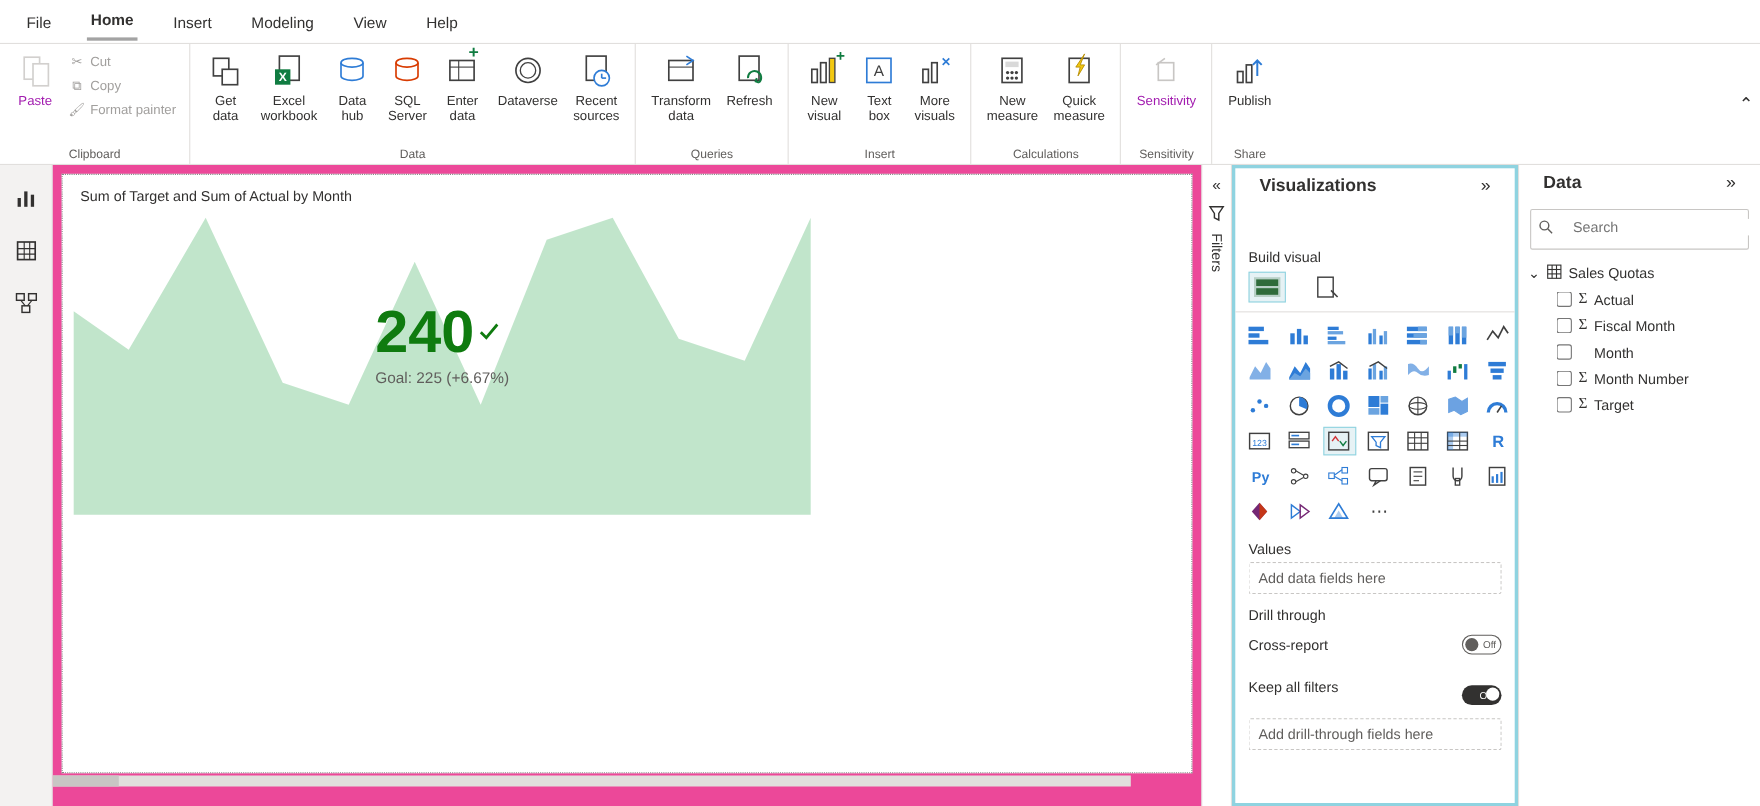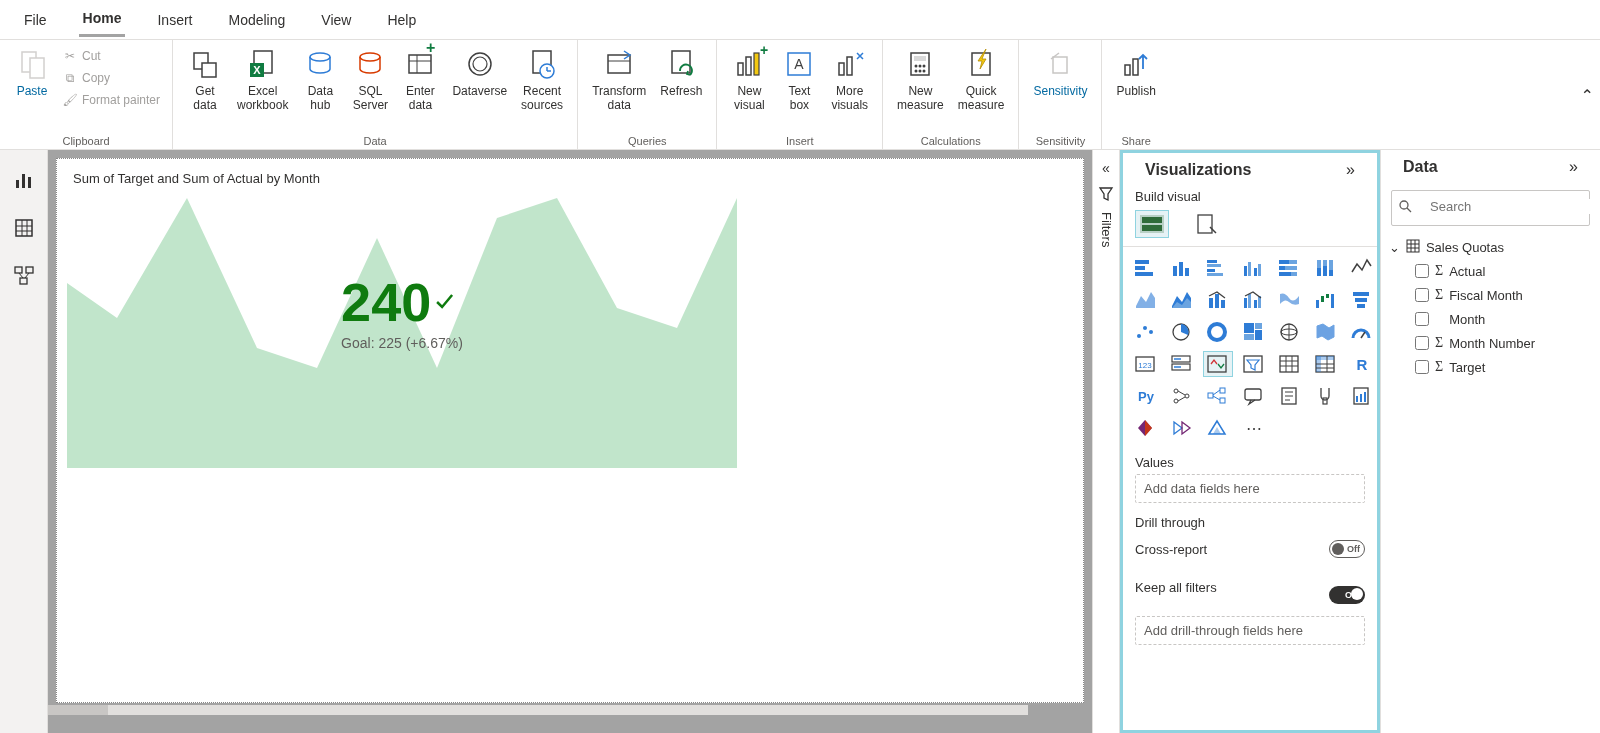--- a/index.html
+++ b/index.html
@@ -7,57 +7,57 @@
 .menubar { background: #fff; display: flex; align-items: center; height: 40px; padding: 0 20px; gap: 28px; border-bottom: 1px solid #e1dfdd; }
 .menubar-item { font-size: 14px; color: #323130; padding: 8px 4px; cursor: pointer; text-align: center; }
 .menubar-item.active { border-bottom: 3px solid #a3a3a3; font-weight: 600; }
 .ribbon { background: #fff; display: flex; height: 110px; border-bottom: 1px solid #e1dfdd; position: relative; }
 .ribbon-group { display: flex; flex-direction: column; align-items: center; border-right: 1px solid #e1dfdd; padding: 4px 8px 2px 8px; position: relative; }
 .ribbon-group-label { font-size: 11px; color: #605e5c; position: absolute; bottom: 2px; left: 0; right: 0; text-align: center; }
 .ribbon-row { display: flex; align-items: flex-start; gap: 2px; height: 88px; }
 .ribbon-btn-large { display: flex; flex-direction: column; align-items: center; justify-content: flex-start; width: auto; min-width: 48px; padding: 2px 6px; cursor: pointer; }
 .ribbon-btn-large .icon-box { width: 36px; height: 36px; display: flex; align-items: center; justify-content: center; margin-bottom: 2px; }
 .ribbon-btn-large .lbl { font-size: 12px; color: #323130; text-align: center; line-height: 14px; }
-.ribbon-btn-large.disabled .lbl { color: #0369a1; }
+.ribbon-btn-large.disabled .lbl { color: #a21caf; }
 .ribbon-btn-small { display: flex; align-items: center; gap: 4px; font-size: 12px; color: #a19f9d; padding: 2px 4px; cursor: pointer; }
 .ribbon-btn-small .mini-icon { width: 16px; height: 16px; display: inline-flex; align-items: center; justify-content: center; }
 .collapse-caret { position: absolute; right: 6px; top: 50%; transform: translateY(-50%); font-size: 16px; color: #323130; cursor: pointer; }
 .workspace { flex: 1; display: flex; overflow: hidden; }
 .left-rail { width: 48px; background: #f3f2f1; display: flex; flex-direction: column; align-items: center; gap: 16px; padding-top: 14px; border-right: 1px solid #e1dfdd; }
 .left-rail-btn { width: 32px; height: 32px; display: flex; align-items: center; justify-content: center; cursor: pointer; color: #323130; }
-.canvas-area { flex: 1; background: #a3a3a3; position: relative; overflow: hidden; }
+.canvas-area { flex: 1; background: #ec4899; position: relative; overflow: hidden; }
 .canvas-page { position: absolute; left: 8px; top: 8px; right: 8px; bottom: 30px; background: #fff; border: 1px dotted #888; }
 .visual-frame { position: absolute; left: 10px; top: 10px; width: 684px; height: 310px; background: #fff; }
 .visual-title { font-size: 13px; color: #323130; padding: 2px 6px; }
 .visual-body { position: relative; width: 670px; height: 280px; }
 .kpi-value { position: absolute; left: 50%; top: 44%; transform: translate(-50%,-50%); text-align: center; }
 .kpi-number { font-size: 54px; font-weight: 600; color: #0f7b0f; display: flex; align-items: center; gap: 4px; }
 .kpi-goal { font-size: 14px; color: #605e5c; margin-top: 2px; }
 .scrollbar-h { position: absolute; left: 0; bottom: 18px; width: 980px; height: 10px; background: #e1dfdd; }
 .scrollbar-h .thumb { position: absolute; left: 0; top: 0; width: 60px; height: 10px; background: #c8c6c4; }
 .filters-tab { width: 28px; background: #fff; border-left: 1px solid #e1dfdd; border-right: 1px solid #e1dfdd; display: flex; flex-direction: column; align-items: center; padding-top: 10px; gap: 10px; }
 .filters-tab .chev { font-size: 14px; color: #323130; cursor: pointer; }
 .filters-tab .vtext { writing-mode: vertical-rl; font-size: 13px; color: #323130; }
 .viz-pane { width: 260px; background: #fff; border: 3px solid #8fd3e0; display: flex; flex-direction: column; }
 .pane-header { display: flex; align-items: center; justify-content: space-between; padding: 8px 22px; font-size: 16px; font-weight: 600; color: #323130; }
 .pane-header .chev { font-size: 16px; cursor: pointer; font-weight: normal; }
-.sub-header { font-size: 13px; color: #323130; padding: 2px 12px 6px 12px; }
+.sub-header { font-size: 13px; color: #323130; padding: 2px 12px 6px 12px; margin-top: 37px; }
 .mode-icons { display: flex; gap: 20px; padding: 0 12px 8px 12px; border-bottom: 1px solid #e1dfdd; }
 .mode-icon { width: 34px; height: 28px; border: 1px solid transparent; display: flex; align-items: center; justify-content: center; cursor: pointer; }
 .mode-icon.active { background: #e6f2f5; border-color: #8fd3e0; }
 .viz-grid { padding: 8px 8px; display: grid; grid-template-columns: repeat(7, 30px); gap: 6px 6px; }
 .viz-item { width: 30px; height: 26px; display: flex; align-items: center; justify-content: center; cursor: pointer; border: 1px solid transparent; }
 .viz-item.selected { border-color: #8fd3e0; background: #e6f2f5; }
 .viz-item svg, .viz-item span.txt { width: 22px; height: 20px; }
 .field-section { padding: 6px 12px; }
 .field-label { font-size: 13px; color: #323130; margin-bottom: 4px; }
 .field-drop { border: 1px dashed #c8c6c4; border-radius: 2px; padding: 6px 8px; font-size: 13px; color: #605e5c; }
 .drill-section { padding: 6px 12px; }
 .toggle-row { display: flex; align-items: center; justify-content: space-between; font-size: 13px; color: #323130; padding: 6px 0; }
-.toggle { width: 36px; height: 18px; border-radius: 9px; position: relative; font-size: 9px; color: #fff; display: flex; align-items: center; font-weight: bold; }
+.toggle { width: 36px; height: 18px; border-radius: 9px; position: relative; font-size: 9px; color: #fff; display: flex; align-items: center; }
 .toggle.off { background: #fff; border: 1px solid #605e5c; color: #605e5c; justify-content: flex-end; padding-right: 4px; }
 .toggle.off::before { content: ""; position: absolute; left: 2px; top: 2px; width: 12px; height: 12px; border-radius: 50%; background: #605e5c; }
 .toggle.on { background: #323130; justify-content: flex-start; padding-left: 16px; margin-top: 16px; }
 .toggle.on::after { content: ""; position: absolute; right: 2px; top: 2px; width: 12px; height: 12px; border-radius: 50%; background: #fff; }
 .data-pane { width: 220px; background: #fff; border-left: 1px solid #e1dfdd; display: flex; flex-direction: column; }
 .search-box { margin: 6px 10px; border: 1px solid #c8c6c4; border-radius: 2px; display: flex; align-items: flex-start; padding: 8px 6px; gap: 18px; }
 .search-box input { border: none; outline: none; font-size: 13px; flex: 1; }
 .tree { padding: 4px 6px; font-size: 13px; color: #323130; }
 .tree-node { display: flex; align-items: center; gap: 6px; padding: 3px 2px; cursor: pointer; }
 .tree-children { padding-left: 26px; }

